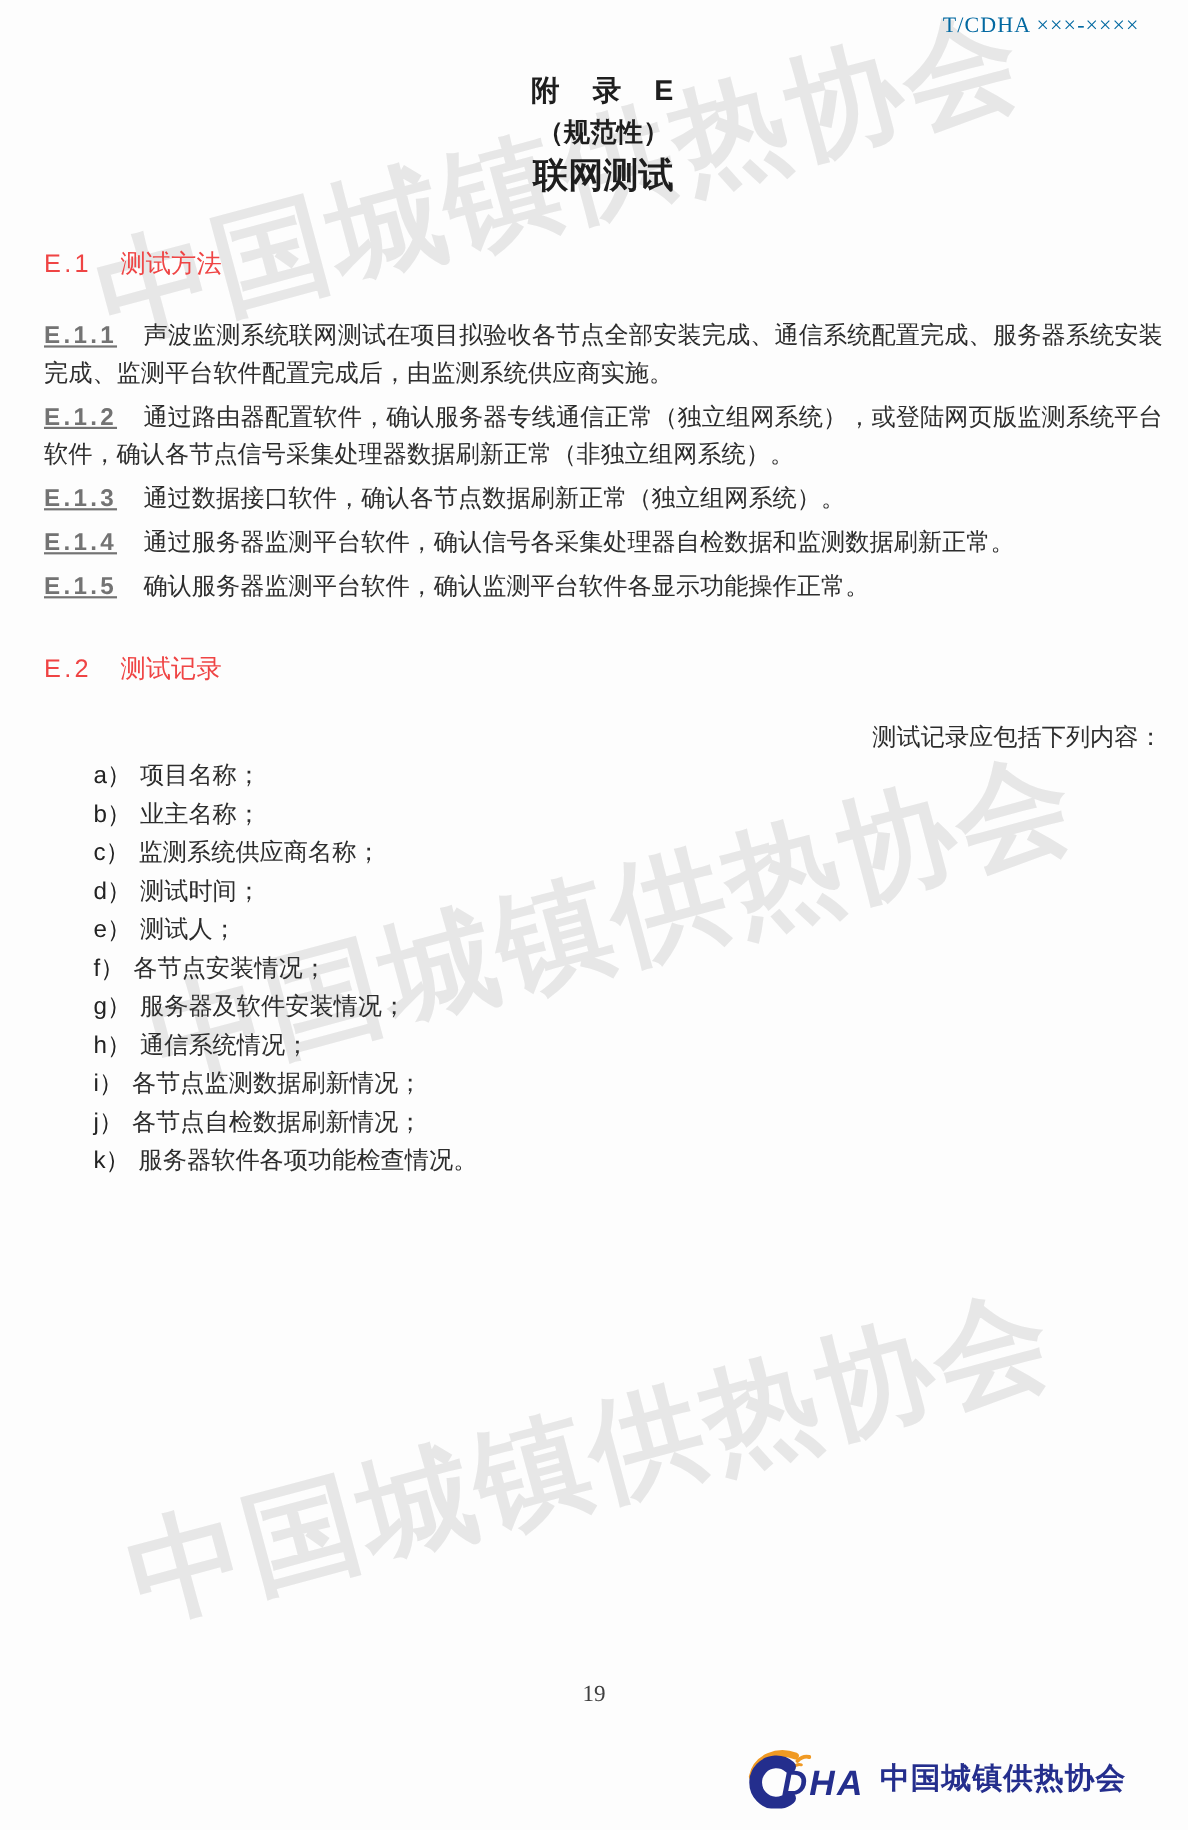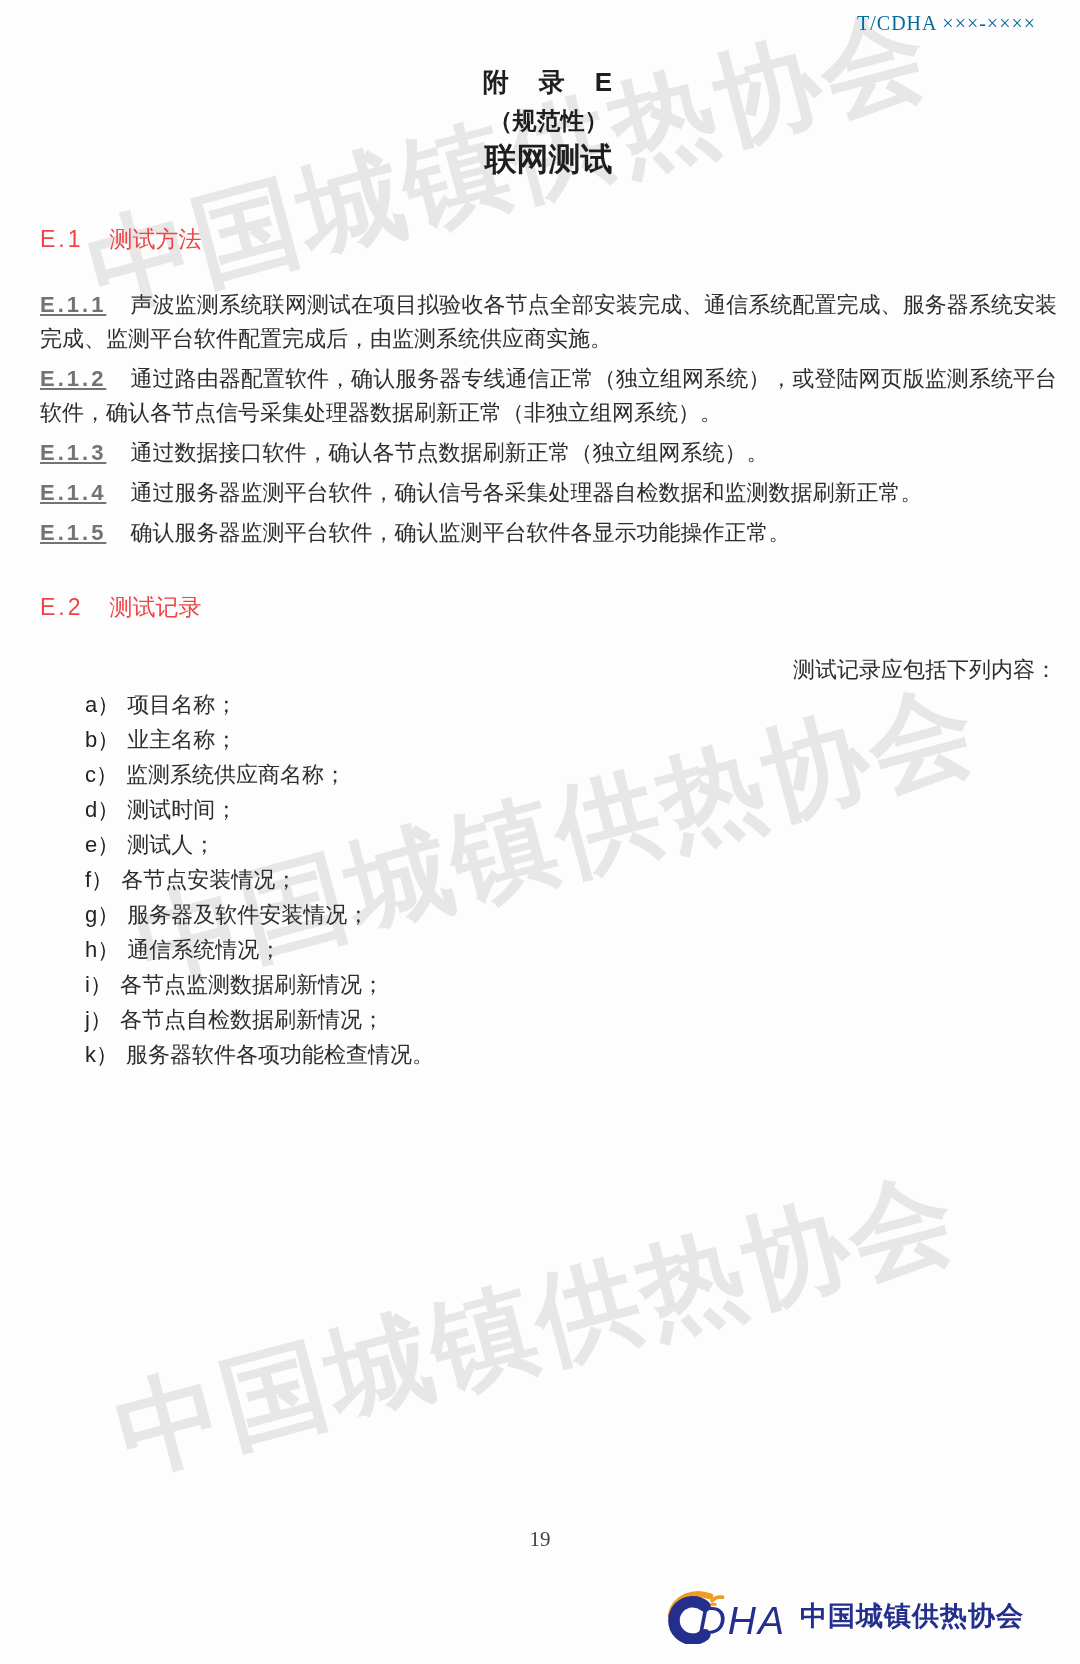--- a/index.html
+++ b/index.html
@@ -64,21 +64,21 @@
   .pageno {
     position:absolute; bottom:112px; left:0; width:100%;
     text-align:center; font-size:21px; color:#404040; z-index:1;
   }
   .logo {
     position:absolute; right:56px; bottom:20px; z-index:1;
     display:flex; align-items:center;
   }
   .logo-abbr {
     font-family:"Liberation Sans","DejaVu Sans",sans-serif;
-    font-style:italic; font-weight:400; font-size:39px;
+    font-style:italic; font-weight:700; font-size:32px;
     letter-spacing:2px; color:#242e8d; margin-left:-30px; padding-top:10px;
   }
   .logo-name {
     font-family:"Liberation Sans","DejaVu Sans",sans-serif;
     font-weight:700; font-size:27px; color:#242e8d;
     margin-left:14px; letter-spacing:1px;
   }
 </style>
 </head>
 <body>

